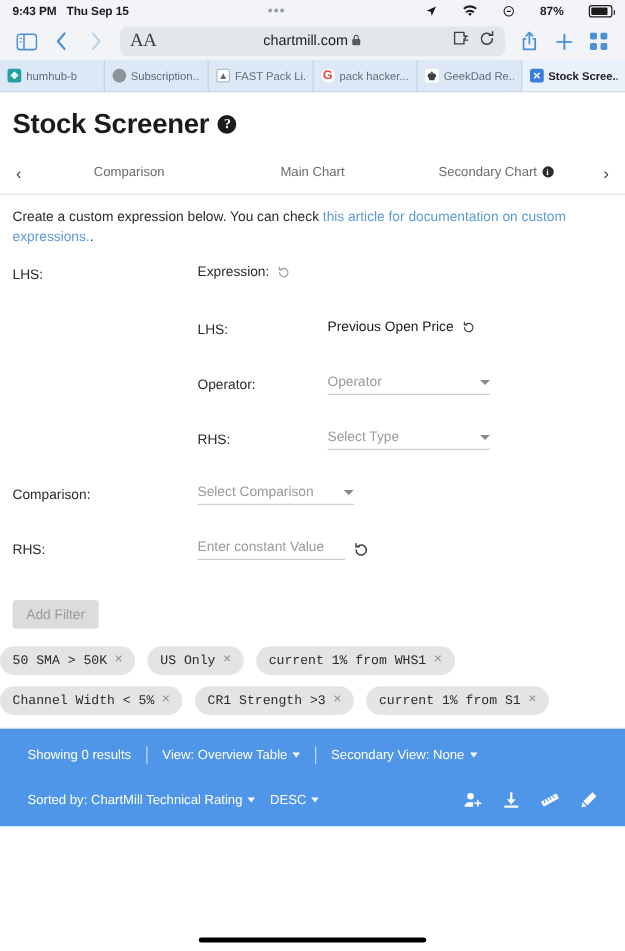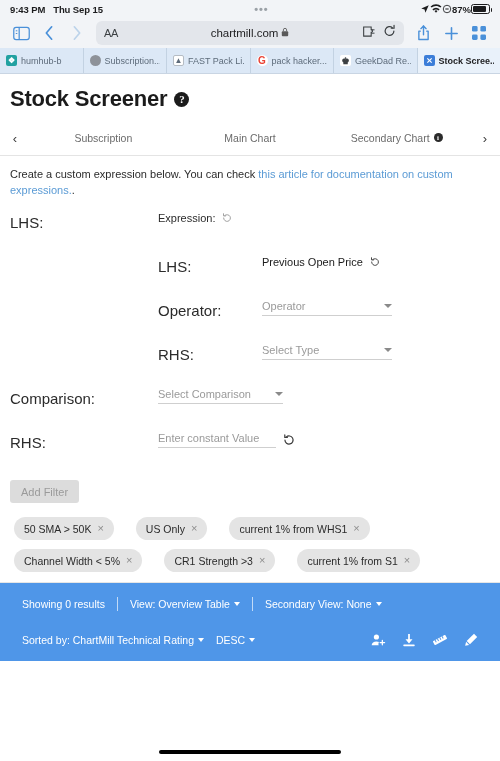--- a/index.html
+++ b/index.html
@@ -32,21 +32,21 @@
   .sb-time { margin-right: 8px; letter-spacing: -0.1px; }
   .sb-date { letter-spacing: -0.1px; }
   .sb-dots {
     flex: 1;
     text-align: center;
     color: #9aa0a6;
     font-size: 11px;
     letter-spacing: 1px;
     line-height: 6px;
   }
-  .sb-right { display: flex; align-items: center; gap: 0; }
+  .sb-right { display: flex; align-items: center; gap: 20px; }
   .sb-right .glyph { display: inline-flex; align-items: center; }
   .sb-batt-txt { font-size: 9.5px; font-weight: bold; }
   .batt {
     width: 19px; height: 9.5px;
     border: 1px solid #1c1c1e;
     border-radius: 2.5px;
     position: relative;
     padding: 1px;
   }
   .batt::after {
@@ -80,22 +80,23 @@
     height: 24px;
     margin: 0 4px;
     background: #e3e6eb;
     border-radius: 6px;
     display: flex;
     align-items: center;
     padding: 0 8px;
     position: relative;
   }
   .aa {
-    font-size: 11px; color: #3c4043; font-weight: 500;
+    font-size: 15px; color: #3c4043; font-weight: 500;
     letter-spacing: -0.3px;
+    font-family: Liberation Serif, serif;
   }
   .url-text {
     position: absolute;
     left: 0; right: 0;
     text-align: center;
     font-size: 11.5px;
     color: #1c1c1e;
     display: flex; align-items: center; justify-content: center; gap: 3px;
   }
   .url-right { margin-left: auto; display: flex; align-items: center; gap: 6px; z-index: 2; }
@@ -204,21 +205,21 @@
   .desc a { color: #5b9bd5; text-decoration: none; }
 
   
   .form { padding: 14px 10px 0 10px; }
   .row {
     display: flex;
     align-items: flex-start;
     min-height: 44px;
   }
   .row .lbl {
-    font-size: 15px;
+    font-size: 11px;
     color: #2b2b2b;
     padding-top: 2px;
   }
   .lbl-l1 { width: 148px; flex: none; }
   .lbl-l2 { width: 104px; flex: none; }
   .indent-1 { padding-left: 148px; }
   .ctrl-wrap { display: flex; align-items: center; gap: 7px; }
   .inline-label {
     font-size: 11px; color: #2b2b2b;
   }
@@ -253,23 +254,24 @@
     height: 23px; padding: 0 11px;
     background: #dcdcdc;
     color: #9a9a9a;
     font-size: 11px;
     border: none;
     border-radius: 3px;
   }
 
   
   .chips {
-    padding: 14px 10px 10px 14px;
-    display: flex; flex-wrap: wrap; gap: 9px 22px;
+    padding: 14px 10px 10px 0;
+    display: flex; flex-wrap: wrap; gap: 9px 10px;
     border-bottom: 1px solid #e6e6e6;
+    font-family: Liberation Mono, monospace;
   }
   .chip {
     height: 23px;
     background: #e4e4e4;
     border-radius: 12px;
     display: inline-flex; align-items: center; gap: 6px;
     padding: 0 10px;
     font-size: 10.5px;
     color: #2b2b2b;
   }
@@ -456,21 +458,21 @@
 
     <div class="page-title">
       <span>Stock Screener</span>
       <span class="help-badge">?</span>
     </div>
 
     <div class="nav">
       <div class="nav-arrow">‹</div>
       <div class="nav-items">
         <div class="nav-item">
-          <span>Subscription</span>
+          <span>Comparison</span>
         </div>
         <div class="nav-item">
           <span>Main Chart</span>
         </div>
         <div class="nav-item">
           <span>Secondary Chart</span>
           <span class="dot-info">i</span>
         </div>
       </div>
       <div class="nav-arrow">›</div>

